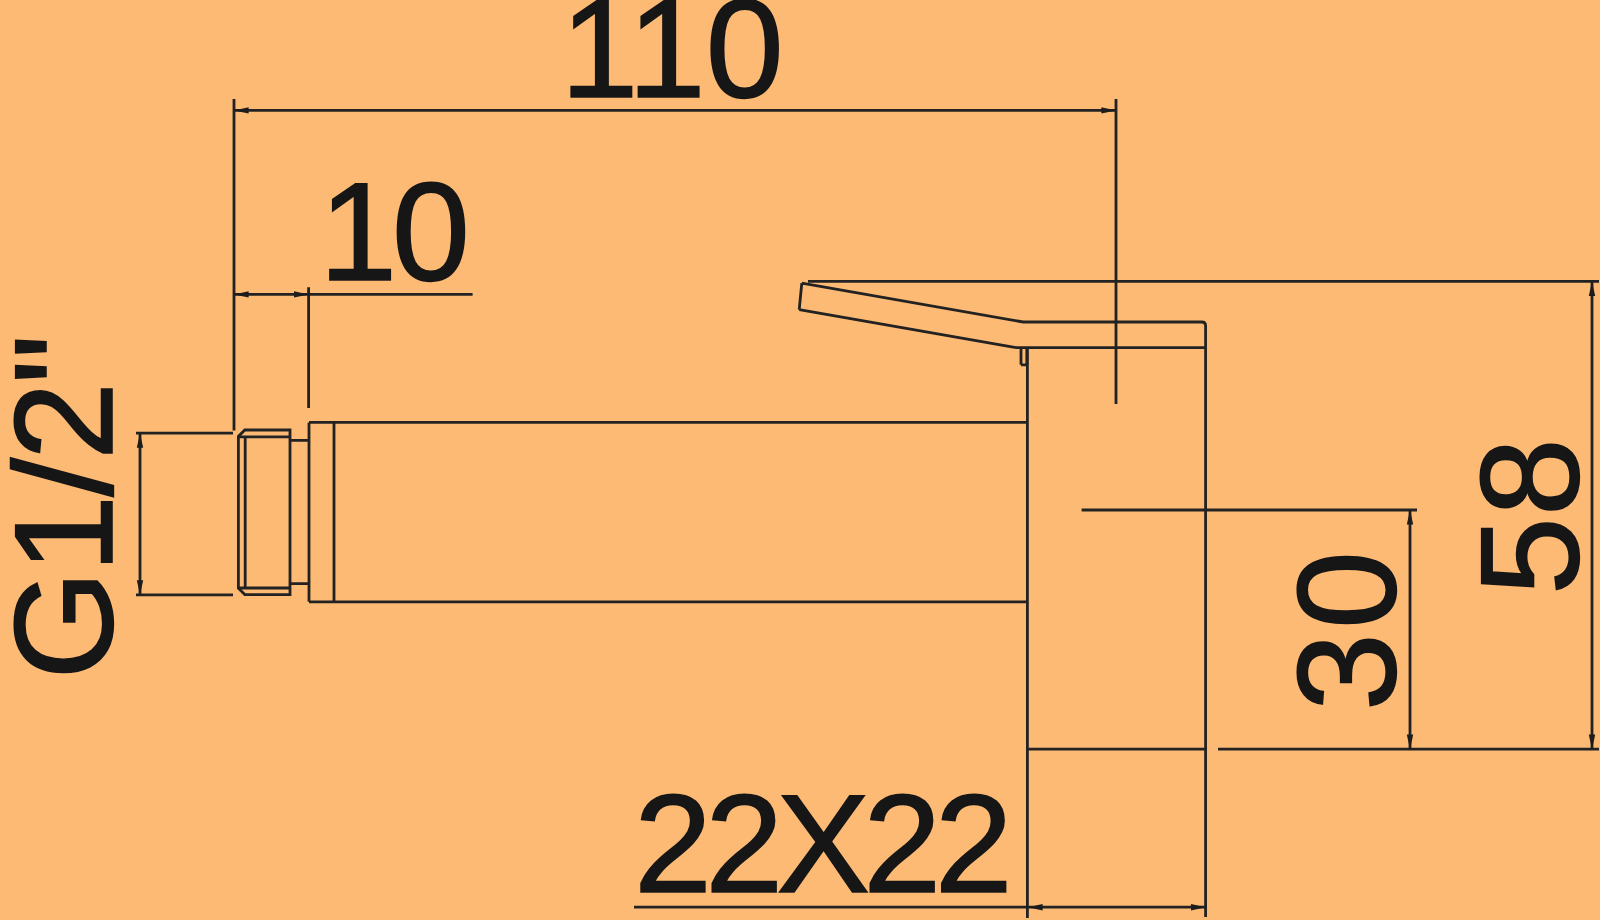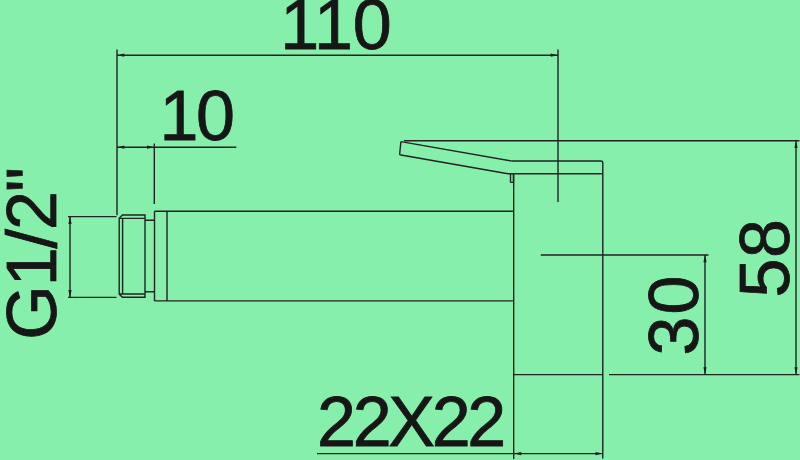--- a/index.html
+++ b/index.html
@@ -1,16 +1,16 @@
 <!DOCTYPE html>
 <html><head>
 <meta charset="utf-8">
 <style>
   html,body{margin:0;padding:0;background:#ffffff;}
-  .wrap{width:800px;height:460px;position:relative;overflow:hidden;background:#86efac;}
+  .wrap{width:800px;height:460px;position:relative;overflow:hidden;background:#fdba74;}
   svg{display:block;}
   text{font-family:"Liberation Sans", sans-serif;font-size:70px;fill:#161616;stroke:#161616;stroke-width:0.8;paint-order:stroke;}
 </style>
 </head>
 <body>
 <div class="wrap">
 <svg width="800" height="460" viewBox="0 0 800 460" fill="none" stroke="#222222" stroke-width="1.4">
 
 <g>
 <path d="M122.4,215 H145 V297.3 H122.4 L119.2,294.1 V218.2 Z"></path>

